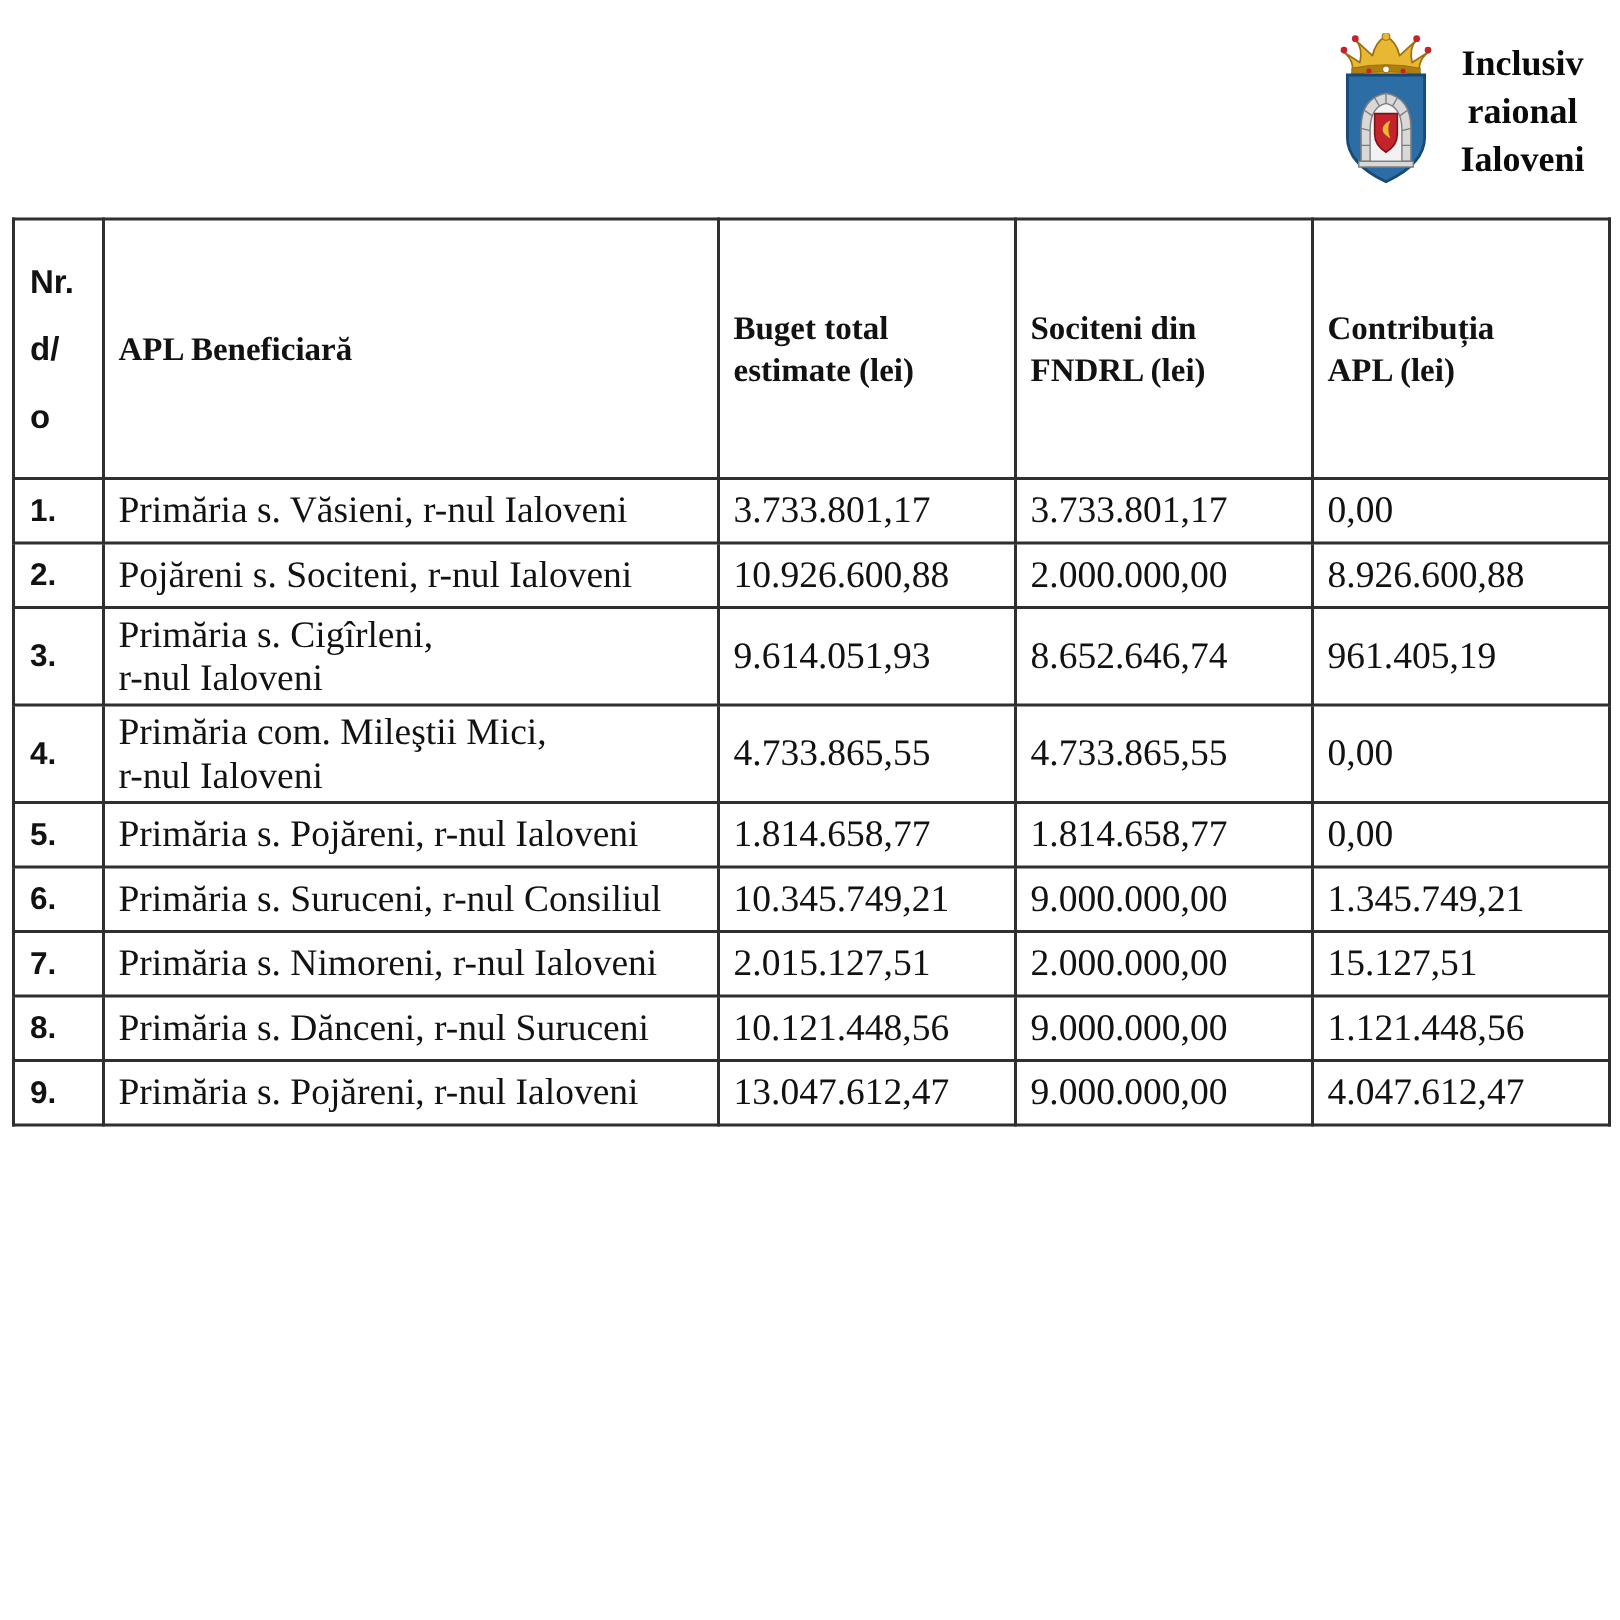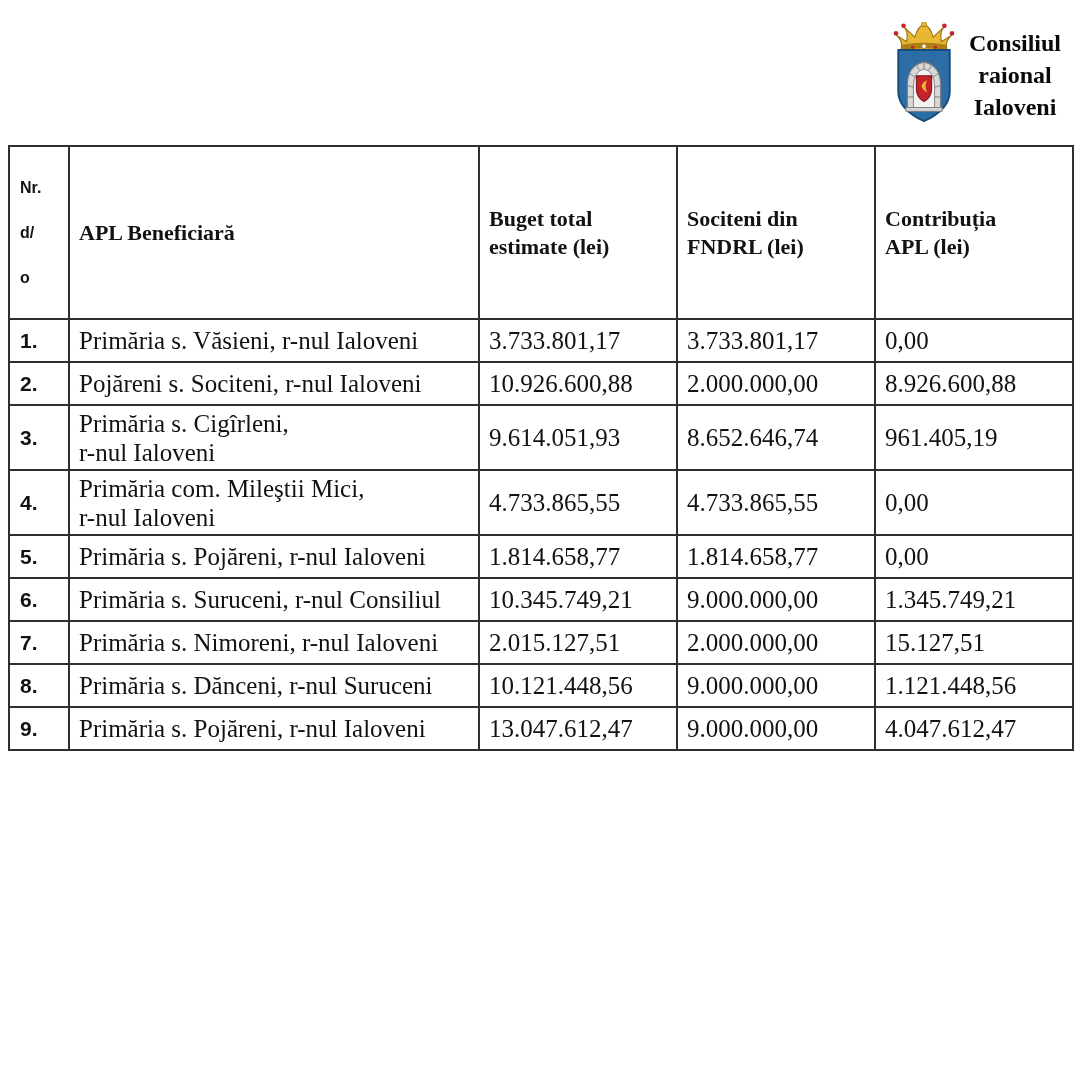--- a/index.html
+++ b/index.html
@@ -71,21 +71,21 @@
   .budget-table th {
     text-align: left;
     font-family: "Liberation Serif", serif;
     font-weight: bold;
     font-size: 22px;
     line-height: 28px;
     color: #121212;
   }
   .budget-table th.h-nr {
     font-family: "Liberation Sans", sans-serif;
-    font-size: 16px;
+    font-size: 22px;
     line-height: 45px;
     vertical-align: middle;
     padding-left: 10px;
     margin-left: 20px;
   }
 
   .budget-table td {
     font-size: 25px;
     line-height: 29px;
     color: #121212;
@@ -123,21 +123,21 @@
       <path d="M36 113 V86 Q36 65 50 62 Q64 65 64 86 V113 Z" stroke-width="1.2" stroke="#7d7d7d" fill="#f2f2f2"></path>
       <path d="M28 84 L36 86 M31 68 L38 73 M40 57 L44 64 M50 53 L50 62 M60 57 L56 64 M69 68 L62 73 M72 84 L64 86 M28 99 L36 99 M72 99 L64 99" stroke="#7d7d7d" stroke-width="1.2" fill="none"></path>
       <path d="M26 113 H74 V118 H26 Z" stroke="#7d7d7d" stroke-width="1.2" fill="#d8d8d8"></path>
     </g>
 
     <g>
       <path d="M40 71 H60 V89 Q60 99 50 105 Q40 99 40 89 Z" stroke="#7d1318" stroke-width="1.4" fill="#c4232b"></path>
       <path d="M54 77 Q50 84 54 93 Q47 89 47 85 Q47 80 54 77 Z" fill="#e9b832"></path>
     </g>
   </svg>
-  <div class="org-name">Consiliul
+  <div class="org-name">Inclusiv
 raional
 Ialoveni</div>
 </div>
 
 <table class="budget-table">
   <colgroup>
     <col class="c-nr">
       <col class="c-apl">
       <col class="c-buget">
       <col class="c-fndrl">

